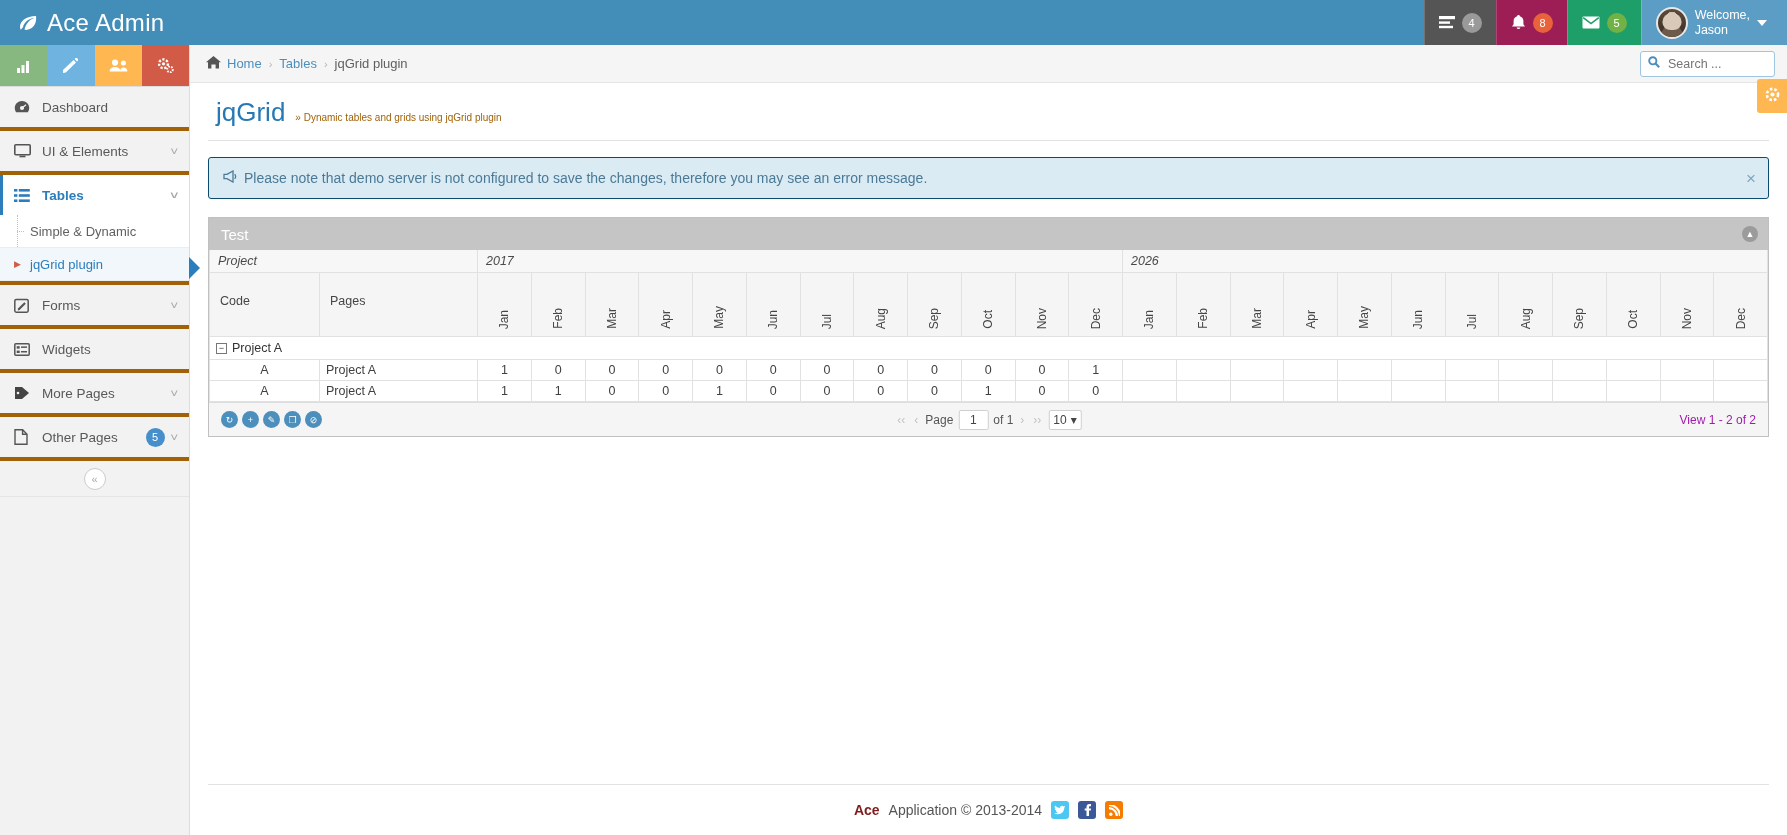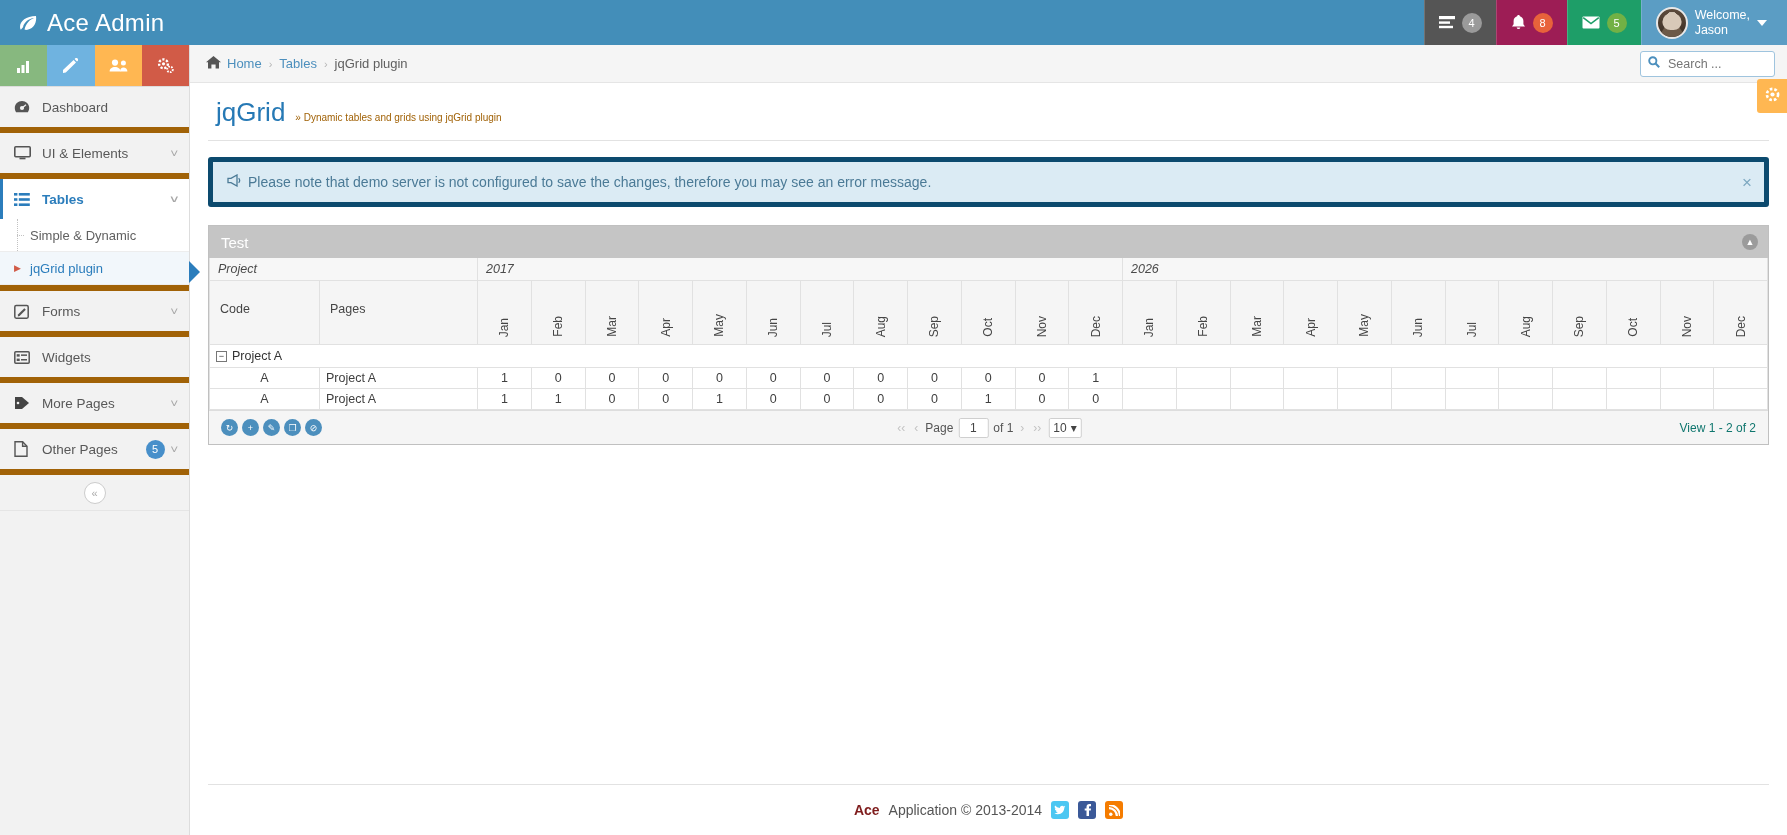--- a/index.html
+++ b/index.html
@@ -129,21 +129,21 @@
     color: #fff;
     font-size: 15px;
   }
   .sc-green  { background: #87B87F; }
   .sc-blue   { background: #6FB3E0; }
   .sc-orange { background: #FFB752; }
   .sc-red    { background: #D15B47; }
 
   .menu { list-style: none; margin: 0; padding: 0; }
   .menu > li {
-    border-bottom: 6px solid #a16207;
+    border-bottom: 4px solid #a16207;
     position: relative;
   }
   .menu-link {
     display: flex;
     align-items: center;
     height: 40px;
     padding: 0 12px 0 14px;
     color: #585858;
     font-size: 13.5px;
     text-decoration: none;
@@ -308,21 +308,21 @@
     background: #FFB752;
     color: #fff;
     display: flex; align-items: center; justify-content: center;
     font-size: 15px;
     border-radius: 3px 0 0 3px;
   }
 
   .alert {
     margin-top: 16px;
     background: #DBEBF4;
-    border: 5px solid #0c4a6e;
+    border: 1px solid #0c4a6e;
     border-radius: 3px;
     padding: 12px 14px;
     color: #4B7A96;
     font-size: 14px;
     display: flex;
     align-items: center;
     position: relative;
   }
   .alert .ai { margin-right: 7px; font-size: 14px; }
   .alert-close {
@@ -474,21 +474,21 @@
     font-size: 12px;
     color: #444;
     display: inline-flex;
     align-items: center;
     padding: 0 4px;
     gap: 4px;
   }
   .pager-right {
     margin-left: auto;
     font-size: 12px;
-    color: #0f766e;
+    color: #a21caf;
   }
 
   
   .footer {
     margin-top: auto;
     border-top: 1px solid #E2E2E2;
     padding: 16px 0;
     display: flex;
     align-items: center;
     justify-content: center;

